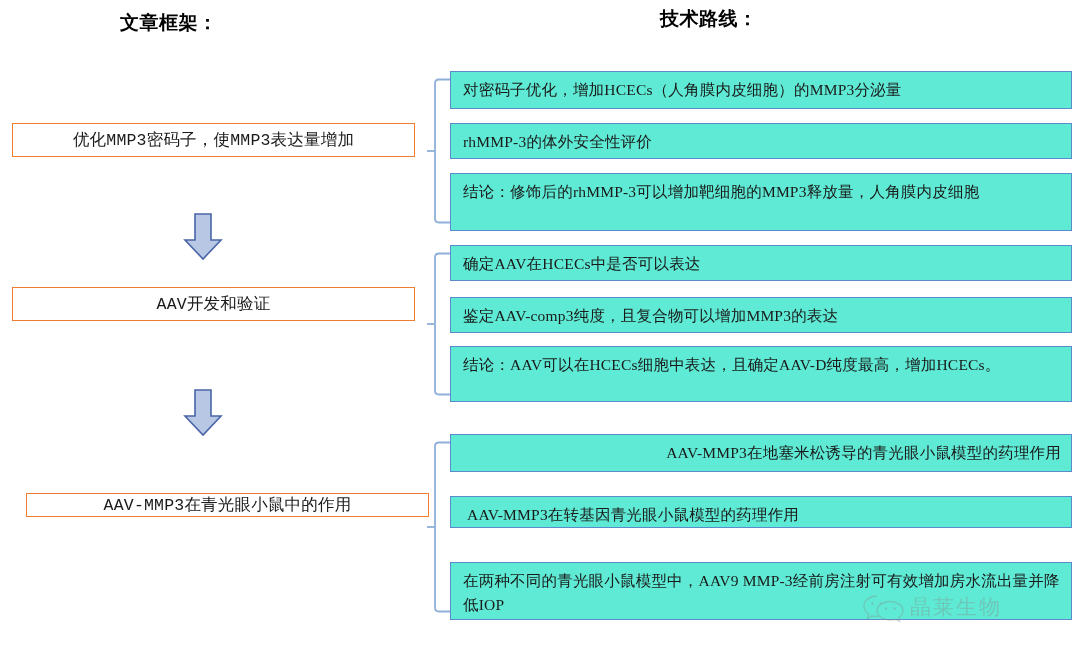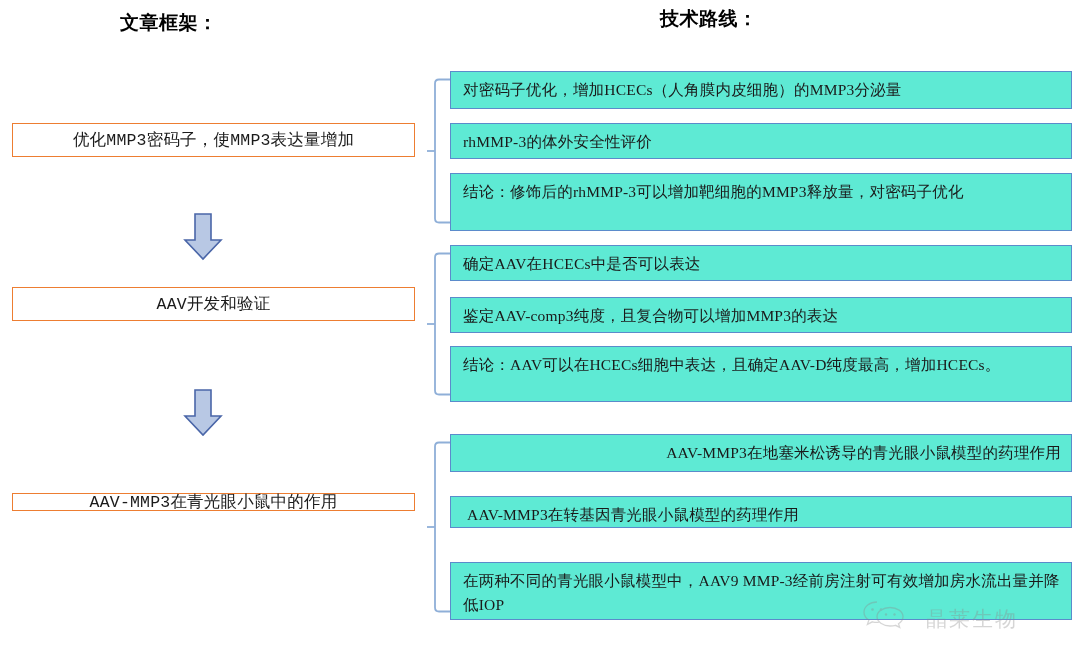--- a/index.html
+++ b/index.html
@@ -42,21 +42,21 @@
     align-items: center;
     justify-content: center;
     font-size: 16.5px;
     color: #1a1a1a;
     text-align: center;
     letter-spacing: 0.2px;
     font-family: Liberation Mono, monospace;
   }
   #stage-1 { top: 123px; height: 34px; }
   #stage-2 { top: 287px; height: 34px; }
-  #stage-3 { top: 493px; height: 18px; }
+  #stage-3 { top: 493px; height: 24px; margin-left: 14px; }
 
   
   .down-arrow {
     position: absolute;
     left: 182px;
     width: 42px;
     height: 50px;
   }
   #arrow-1 { top: 212px; }
   #arrow-2 { top: 388px; }
@@ -100,22 +100,22 @@
   #bracket-3 { top: 441px; height: 172px; }
 
   
   #watermark {
     position: absolute;
     left: 862px;
     top: 593px;
     width: 205px;
     height: 40px;
     display: flex;
-    align-items: flex-end;
-    gap: 20px;
+    align-items: flex-start;
+    gap: 4px;
     opacity: 0.35;
     pointer-events: none;
   }
   #watermark-text {
     font-family: "Liberation Sans", "DejaVu Sans", sans-serif;
     font-size: 21px;
     color: #8a8a8a;
     letter-spacing: 2px;
     font-weight: normal;
   }
@@ -169,21 +169,21 @@
   <svg width="24" height="172" viewBox="0 0 24 172" xmlns="http://www.w3.org/2000/svg" preserveAspectRatio="none">
     <path d="M23,1.5 L12,1.5 Q8,1.5 8,5.5 L8,166.5 Q8,170.5 12,170.5 L23,170.5" fill="none" stroke="#8FAFD8" stroke-width="1.8"></path>
     <line x1="0" y1="86" x2="8" y2="86" stroke="#8FAFD8" stroke-width="1.8"></line>
   </svg>
 </div>
 
 <div class="detail-box" id="detail-1">对密码子优化，增加HCECs（人角膜内皮细胞）的MMP3分泌量</div>
 
 <div class="detail-box" id="detail-2">rhMMP-3的体外安全性评价</div>
 
-<div class="detail-box" id="detail-3">结论：修饰后的rhMMP-3可以增加靶细胞的MMP3释放量，对密码子优化</div>
+<div class="detail-box" id="detail-3">结论：修饰后的rhMMP-3可以增加靶细胞的MMP3释放量，人角膜内皮细胞</div>
 
 <div class="detail-box" id="detail-4">确定AAV在HCECs中是否可以表达</div>
 
 <div class="detail-box" id="detail-5">鉴定AAV-comp3纯度，且复合物可以增加MMP3的表达</div>
 
 <div class="detail-box" id="detail-6">结论：AAV可以在HCECs细胞中表达，且确定AAV-D纯度最高，增加HCECs。</div>
 
 <div class="detail-box" id="detail-7">AAV-MMP3在地塞米松诱导的青光眼小鼠模型的药理作用</div>
 
 <div class="detail-box" id="detail-8">AAV-MMP3在转基因青光眼小鼠模型的药理作用</div>

